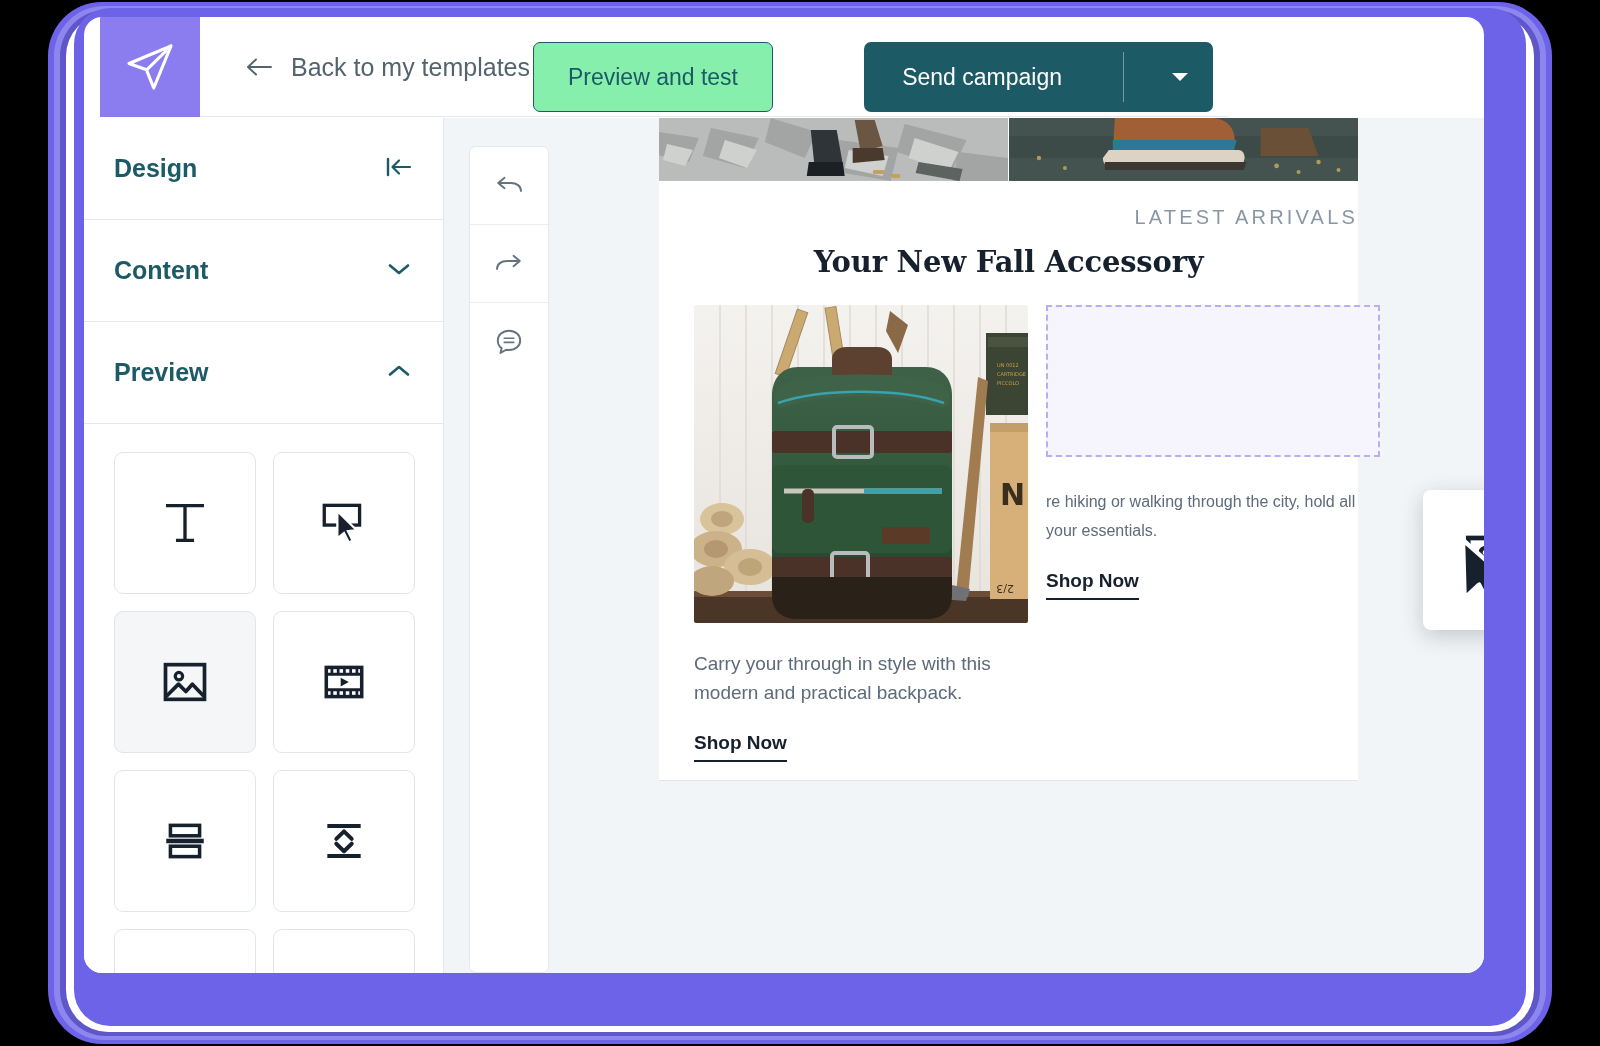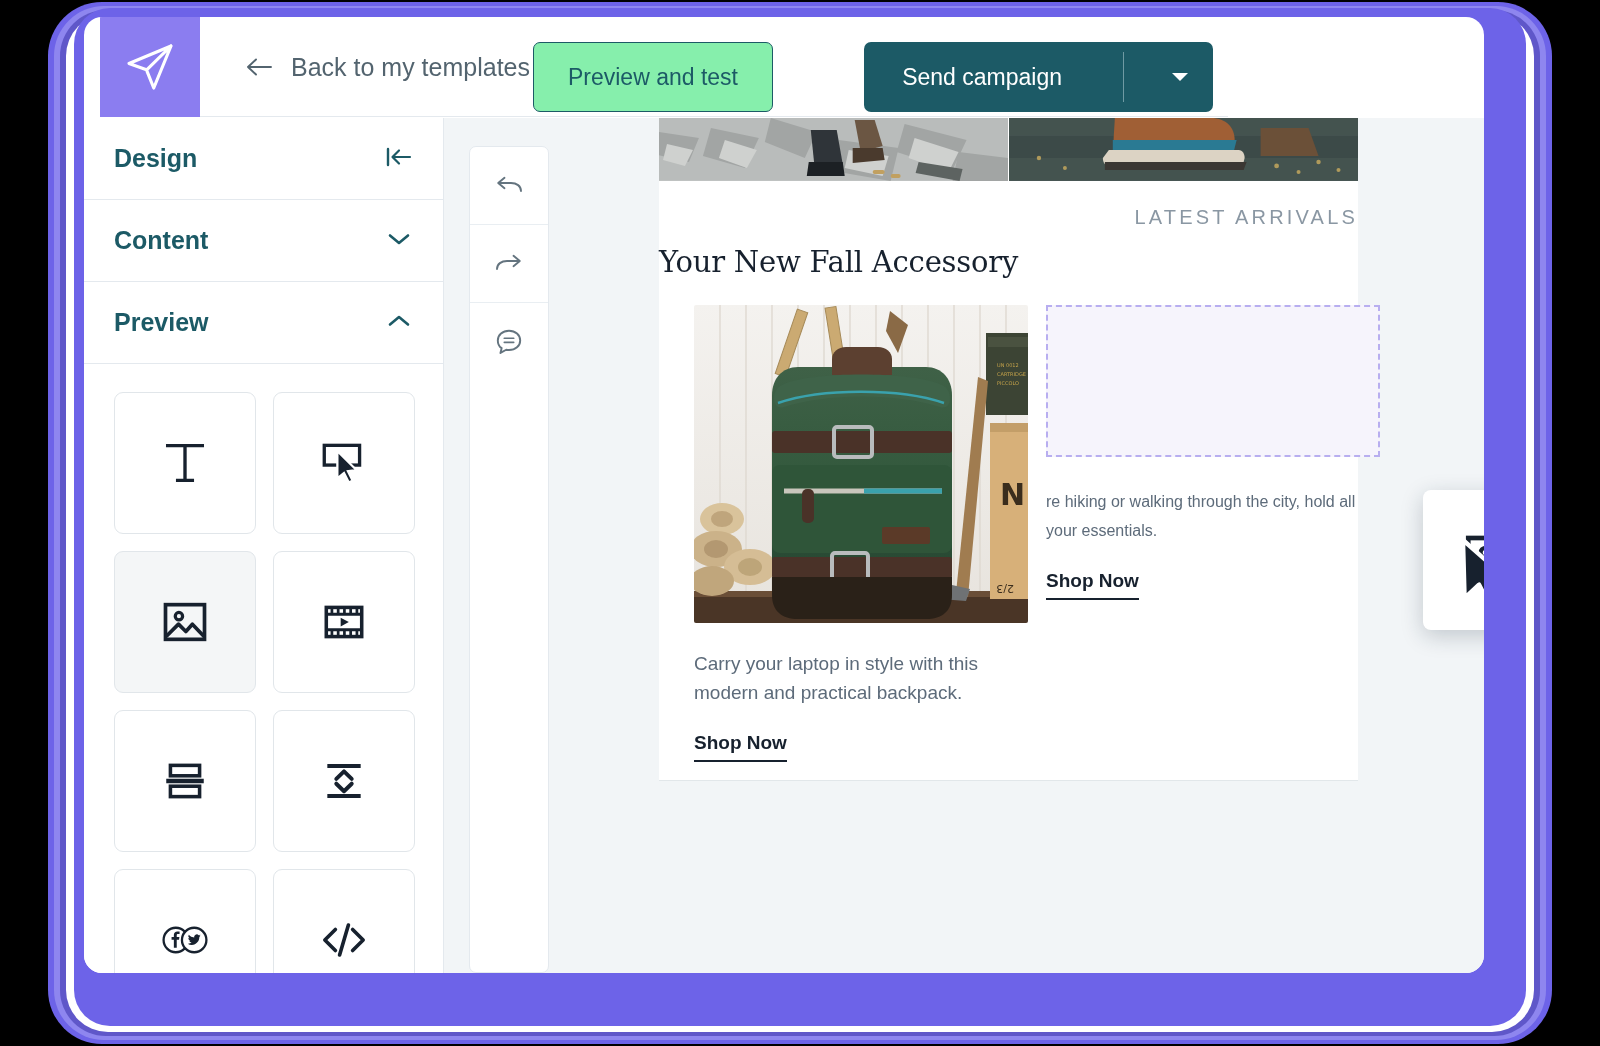--- a/index.html
+++ b/index.html
@@ -135,21 +135,21 @@
 
   
   #sidebar {
     width: 360px;
     height: 855px;
     background: #ffffff;
     border-right: 1px solid #e4e9ee;
     overflow: hidden;
   }
   .accordion-head {
-    height: 82px;
+    height: 102px;
     display: flex; align-items: center; justify-content: space-between;
     padding: 0 30px 0 30px;
     border-bottom: 1px solid #e4e9ee;
     cursor: pointer;
   }
   .accordion-title {
     color: #1c5a66;
     font-size: 25px;
     font-weight: bold;
   }
@@ -220,24 +220,25 @@
   
   #email-body { padding: 88px 0 0 0; }
   #eyebrow {
     text-align: right;
     color: #8a97a3;
     font-size: 20px;
     letter-spacing: 3.2px;
     font-weight: normal;
   }
   #headline {
+    text-align: center;
     color: #17212e;
     font-family: "DejaVu Serif", serif;
     font-size: 29px;
-    font-weight: normal;
+    font-weight: bold;
     margin-top: 16px;
     letter-spacing: -0.2px;
   }
 
   #product-row {
     margin-top: 26px;
     display: flex;
     gap: 18px;
     padding: 0 35px;
   }
@@ -537,21 +538,21 @@
                   <rect x="78" y="160" width="180" height="88" rx="8" fill="#2f5539"></rect>
                   <path d="M90 186h158" stroke="#c9c6bc" stroke-width="5"></path>
                   <path d="M170 186h78" stroke="#3aa2ad" stroke-width="5"></path>
                   <rect x="108" y="184" width="12" height="34" rx="5" fill="#4a3228"></rect>
                   <rect x="188" y="222" width="48" height="17" rx="2" fill="#5b3a28"></rect>
                   <rect x="78" y="252" width="180" height="22" rx="3" fill="#4a3228"></rect>
                   <rect x="138" y="248" width="36" height="30" rx="3" fill="none" stroke="#b9bcbd" stroke-width="4"></rect>
                   <path d="M78 272h180v18c0 16-10 24-26 24H104c-16 0-26-8-26-24z" fill="#2a2118"></path>
                 </svg>
               </div>
-              <div class="prod-desc">Carry your laptop in style with this modern and practical backpack.</div>
+              <div class="prod-desc">Carry your through in style with this modern and practical backpack.</div>
               <div class="shop-now">Shop Now</div>
             </div>
 
             <div class="prod-col">
               <div id="drop-zone"></div>
               <div id="right-col-text">re hiking or walking through the city, hold all your essentials.</div>
               <div class="shop-now">Shop Now</div>
             </div>
 
           </div>

